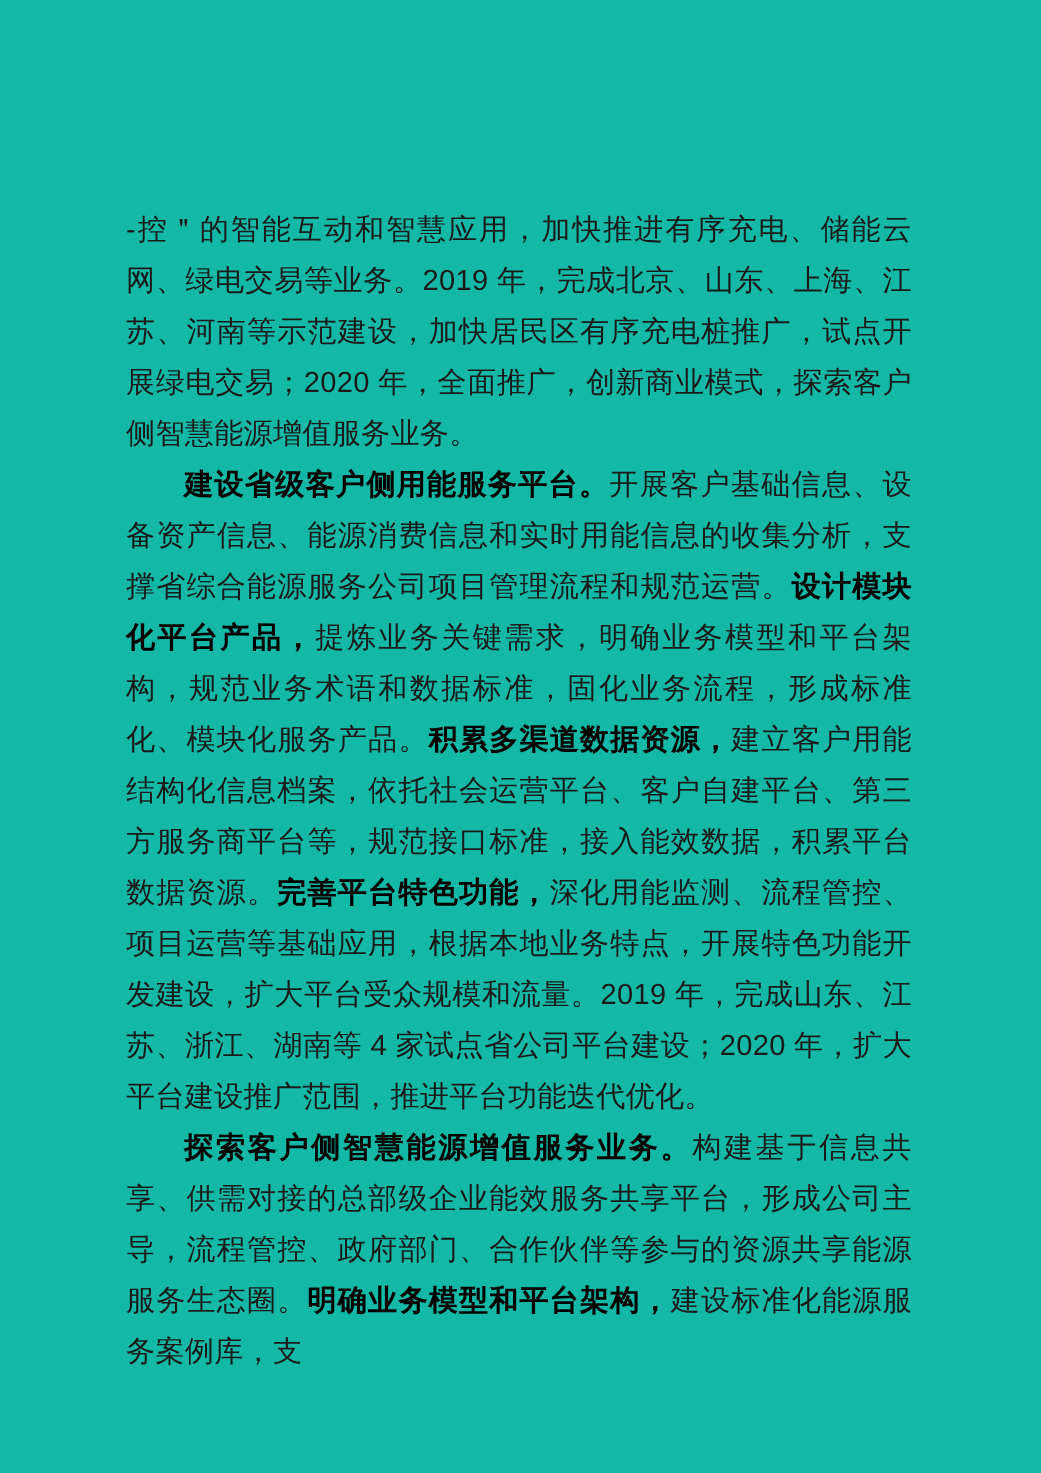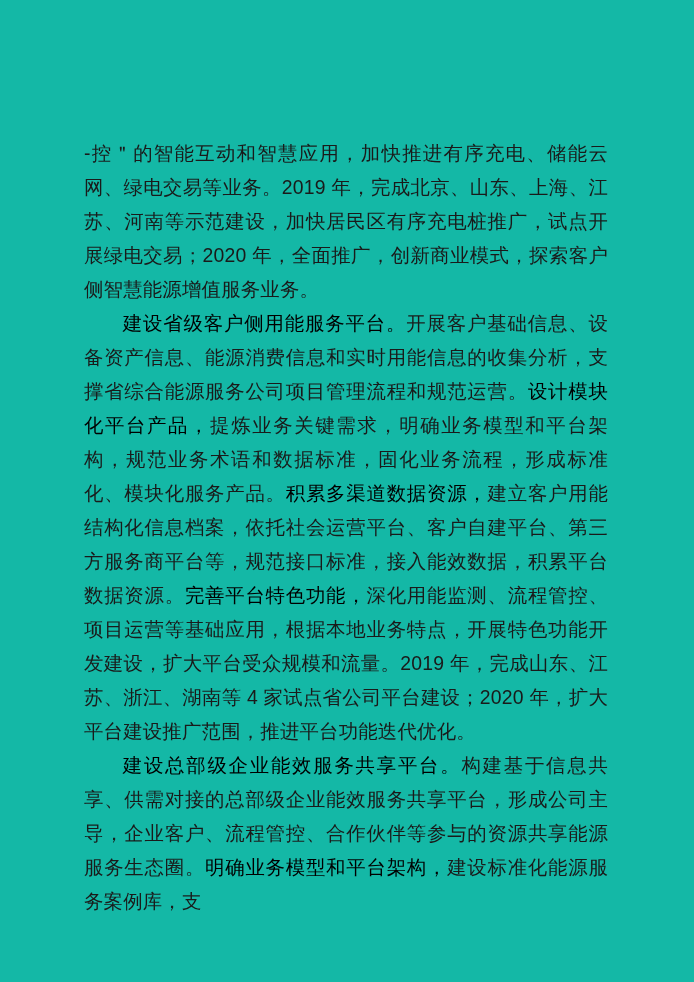--- a/index.html
+++ b/index.html
@@ -28,29 +28,29 @@
     line-height: 34px;
     color: #1a1a1a;
     text-align: justify;
     text-justify: inter-ideograph;
     letter-spacing: 0.2px;
   }
   .content p.indent {
     text-indent: 2em;
   }
   .content .seg-bold {
-    font-weight: normal;
+    font-weight: bold;
     color: #000000;
   }
   .content .seg-regular {
     font-weight: normal;
   }
 </style>
 </head>
 <body>
 
 <div class="page">
   <div class="content" id="doc-body">
       <p class=""><span class="seg-regular">-控＂的智能互动和智慧应用，加快推进有序充电、储能云网、绿电交易等业务。2019 年，完成北京、山东、上海、江苏、河南等示范建设，加快居民区有序充电桩推广，试点开展绿电交易；2020 年，全面推广，创新商业模式，探索客户侧智慧能源增值服务业务。</span></p>
       <p class="indent"><span class="seg-bold">建设省级客户侧用能服务平台。</span><span class="seg-regular">开展客户基础信息、设备资产信息、能源消费信息和实时用能信息的收集分析，支撑省综合能源服务公司项目管理流程和规范运营。</span><span class="seg-bold">设计模块化平台产品，</span><span class="seg-regular">提炼业务关键需求，明确业务模型和平台架构，规范业务术语和数据标准，固化业务流程，形成标准化、模块化服务产品。</span><span class="seg-bold">积累多渠道数据资源，</span><span class="seg-regular">建立客户用能结构化信息档案，依托社会运营平台、客户自建平台、第三方服务商平台等，规范接口标准，接入能效数据，积累平台数据资源。</span><span class="seg-bold">完善平台特色功能，</span><span class="seg-regular">深化用能监测、流程管控、项目运营等基础应用，根据本地业务特点，开展特色功能开发建设，扩大平台受众规模和流量。2019 年，完成山东、江苏、浙江、湖南等 4 家试点省公司平台建设；2020 年，扩大平台建设推广范围，推进平台功能迭代优化。</span></p>
-      <p class="indent"><span class="seg-bold">建设总部级企业能效服务共享平台。</span><span class="seg-regular">构建基于信息共享、供需对接的总部级企业能效服务共享平台，形成公司主导，企业客户、流程管控、合作伙伴等参与的资源共享能源服务生态圈。</span><span class="seg-bold">明确业务模型和平台架构，</span><span class="seg-regular">建设标准化能源服务案例库，支</span></p>
+      <p class="indent"><span class="seg-bold">探索客户侧智慧能源增值服务业务。</span><span class="seg-regular">构建基于信息共享、供需对接的总部级企业能效服务共享平台，形成公司主导，流程管控、政府部门、合作伙伴等参与的资源共享能源服务生态圈。</span><span class="seg-bold">明确业务模型和平台架构，</span><span class="seg-regular">建设标准化能源服务案例库，支</span></p>
     </div>
 </div>
 
 </body></html>

